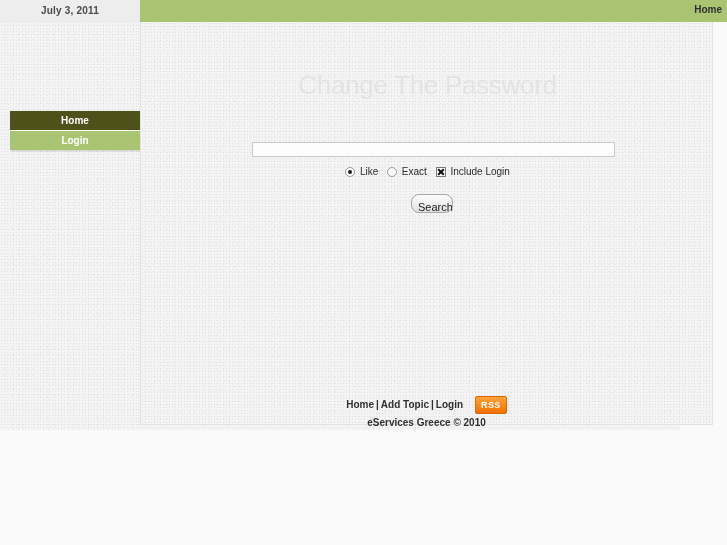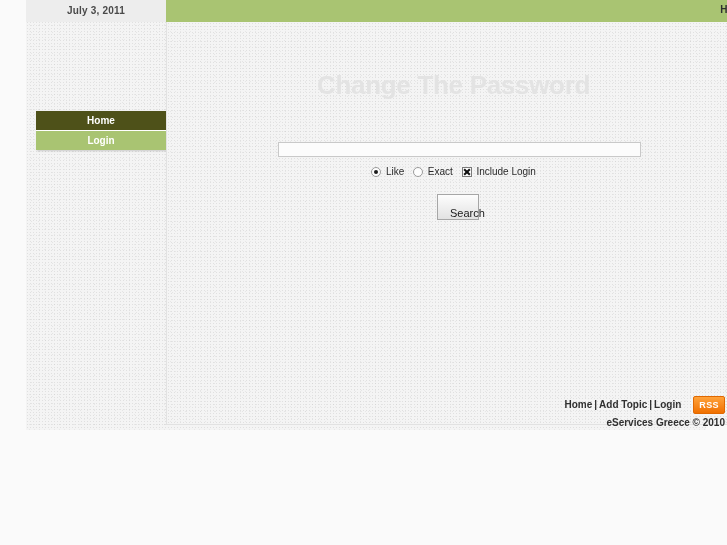--- a/index.html
+++ b/index.html
@@ -28,21 +28,20 @@
     background-size: 3px 3px, 5px 5px, 7px 7px;
     background-position: 0 0, 1px 2px, 2px 1px;
   }
 
   
   #page {
     position: absolute;
     left: 0; top: 0;
     width: 680px;
     height: 430px;
-    margin-left: 26px;
   }
 
   
   #topbar {
     position: absolute;
     left: 0; top: 0;
     width: 727px;
     height: 22px;
   }
   #topbar-left {
@@ -144,21 +143,21 @@
     border-top: none;
     box-sizing: border-box;
   }
 
   #page-title {
     position: absolute;
     left: 0; top: 48px;
     width: 573px;
     text-align: center;
     font-size: 26px;
-    font-weight: bold;
+    font-weight: normal;
     color: #e3e3e3;
     letter-spacing: -0.3px;
   }
 
   
   #search-input {
     position: absolute;
     left: 111px; top: 120px;
     width: 363px;
     height: 15px;
@@ -229,23 +228,23 @@
   #search-button {
     position: absolute;
     left: 270px; top: 172px;
     width: 42px;
     height: 19px;
     font-family: "Liberation Sans", sans-serif;
     font-size: 11px;
     color: #1a1a1a;
     background: linear-gradient(#fdfdfd, #e2e2e2);
     border: 1px solid #a6a6a6;
-    border-radius: 0;
-    cursor: pointer;
-    padding: 12px;
+    border-radius: 8px;
+    cursor: pointer;
+    padding: 6px;
   }
 
   
   #results {
     position: absolute;
     left: 12px; top: 194px;
     width: 558px;
     height: 170px;
     background: #ededed;
     border: 1px solid #e6e6e6;
@@ -263,23 +262,23 @@
     position: absolute;
     left: 10px; top: 45px;
     font-size: 10px;
     font-weight: bold;
     color: #4a4a4a;
   }
 
   
   #footer {
     position: absolute;
-    left: 126px; top: 396px;
+    left: 140px; top: 396px;
     width: 573px;
-    text-align: right;
+    text-align: center;
   }
   #footer-links {
     font-size: 10px;
     font-weight: bold;
     color: #303030;
     line-height: 14px;
   }
   #footer-links a {
     color: #303030;
     text-decoration: none;

